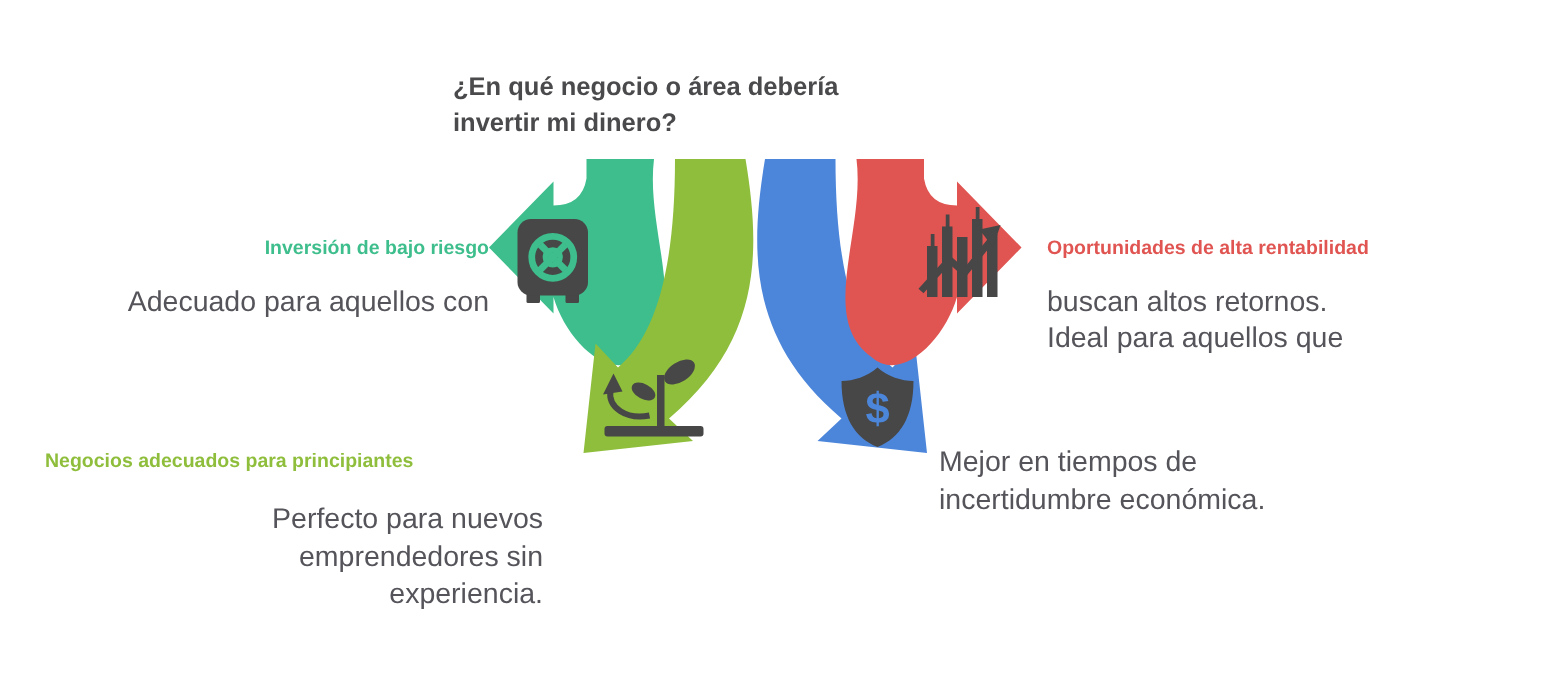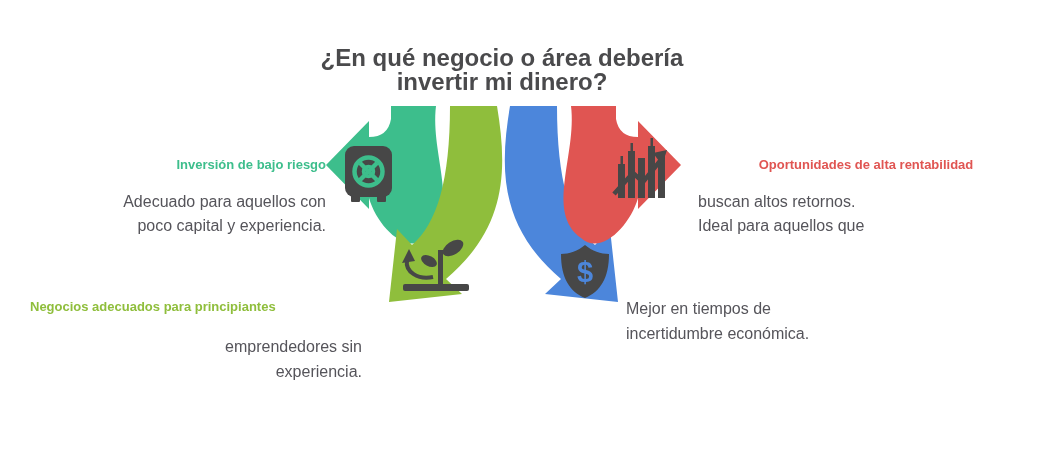--- a/index.html
+++ b/index.html
@@ -2,37 +2,37 @@
 <html style="--c-green: #3DBE8C; --c-olive: #8FBE3C; --c-blue: #4C86DB; --c-red: #E05552; --c-icon-dark: #474747; --c-title-text: #4A4A4C; --c-body-text: #55545A;"><head>
 <meta charset="utf-8">
 <style>
   html,body{margin:0;padding:0;background:#fff;}
   .canvas{
     position:relative;width:1044px;height:456px;background:#ffffff;overflow:hidden;
     font-family:"Liberation Sans", sans-serif;
   }
   .title{
     position:absolute;left:302px;top:46px;width:400px;
-    text-align:center;font-size:24px;line-height:24px;font-weight:bold;
+    font-size:17px;line-height:24px;font-weight:bold;
     color:var(--c-title-text);
   }
   .arrows{position:absolute;left:320px;top:100px;width:370px;height:212px;}
   .f-green{fill:var(--c-green);} .f-olive{fill:var(--c-olive);}
   .f-blue{fill:var(--c-blue);}  .f-red{fill:var(--c-red);}
   .f-dark{fill:var(--c-icon-dark);}
   .s-green{stroke:var(--c-green);fill:none;}
   .s-dark{stroke:var(--c-icon-dark);fill:none;}
   .block{position:absolute;}
   .block h2{
     margin:0;font-size:13px;line-height:22px;font-weight:bold;white-space:nowrap;
   }
-  .block .body{margin-top:14px;font-size:16px;line-height:24px;color:var(--c-body-text);}
+  .block .body{margin-top:14px;font-size:19px;line-height:24px;color:var(--c-body-text);}
   .block .body div{white-space:nowrap;}
   .hl-green{color:var(--c-green);} .hl-olive{color:var(--c-olive);}
-  .hl-blue{color:var(--c-blue);}  .hl-red{color:var(--c-red);text-align:center;}
+  .hl-blue{color:var(--c-blue);}  .hl-red{color:var(--c-red);}
   .blk-low-risk{left:0;top:154px;width:326px;text-align:right;}
   .blk-high-return{left:698px;top:154px;width:336px;text-align:left;}
   .blk-beginners{left:30px;top:296px;width:358px;text-align:left;}
   .blk-beginners .body{text-align:right;margin-right:26px;margin-top:16px;line-height:25px;}
   .blk-economy{left:626px;top:296px;width:340px;text-align:left;}
   .blk-economy .body{margin-top:0;line-height:25px;}
   .shield-glyph{font-family:"Liberation Sans", sans-serif;font-weight:bold;font-size:29px;}
 </style>
 </head>
 <body>
@@ -94,35 +94,35 @@
       <rect class="f-dark" x="650.5" y="138" width="2.5" height="9"></rect>
       <path class="s-dark" d="M614,194 L633,173 L643,182 L660,161" stroke-width="4.5"></path>
       <path class="f-dark" d="M667,150 L653,153 L662,165 Z"></path>
     </g>
   </svg>
 
   <div class="block blk-low-risk">
     <h2 class="hl-green">Inversión de bajo riesgo</h2>
     <div class="body">
       <div>Adecuado para aquellos con</div>
-      <div>poco capital y experiencia.</div>
     </div>
   </div>
 
   <div class="block blk-high-return">
     <h2 class="hl-red">Oportunidades de alta rentabilidad</h2>
     <div class="body">
       <div>buscan altos retornos.</div>
       <div>Ideal para aquellos que</div>
     </div>
   </div>
 
   <div class="block blk-beginners">
     <h2 class="hl-olive">Negocios adecuados para principiantes</h2>
     <div class="body">
+      <div>Perfecto para nuevos</div>
       <div>emprendedores sin</div>
       <div>experiencia.</div>
     </div>
   </div>
 
   <div class="block blk-economy">
     <div class="body">
       <div>Mejor en tiempos de</div>
       <div>incertidumbre económica.</div>
     </div>

